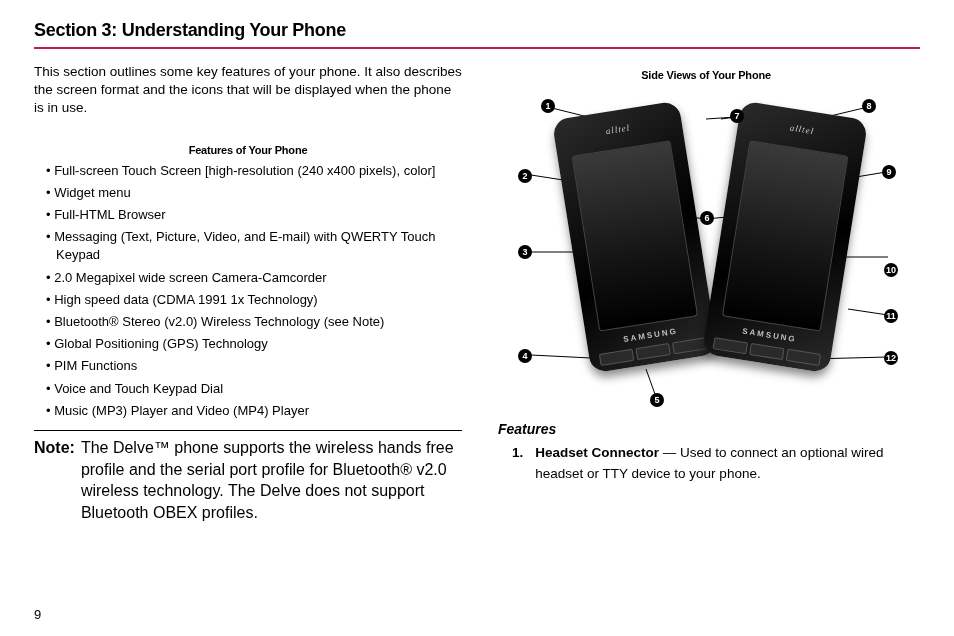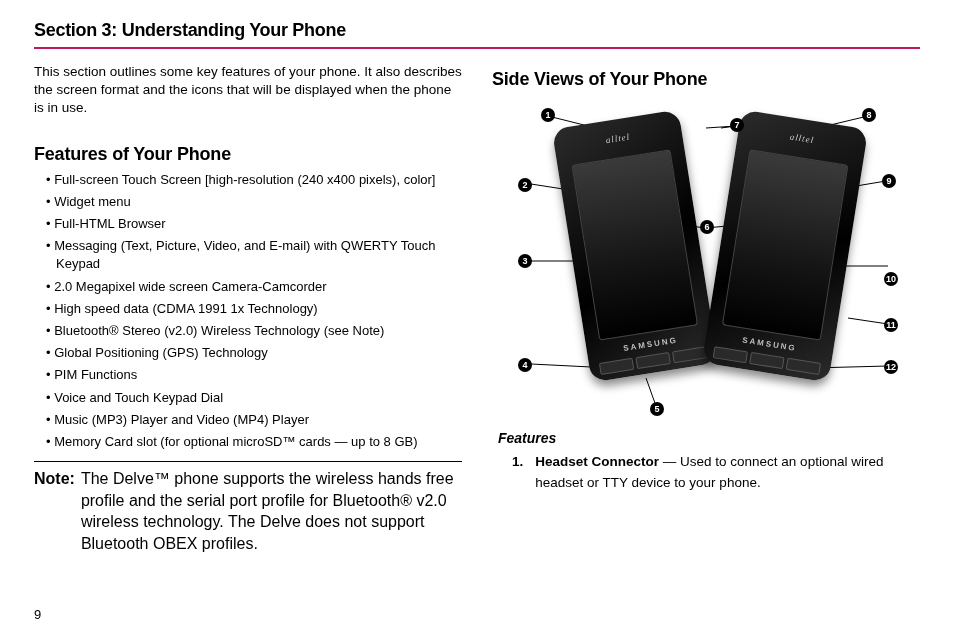--- a/index.html
+++ b/index.html
@@ -21,23 +21,24 @@
     margin-bottom: 14px;
   }
   .columns {
     display: flex;
     gap: 30px;
   }
   .col { flex: 1; }
   .intro { font-size: 13.5px; line-height: 1.35; margin-bottom: 26px; }
   .h2 {
     font-weight: 800;
-    font-size: 18px;
+    font-size: 11px;
     letter-spacing: -0.2px;
     margin: 6px 0 6px 0;
+    text-align: center;
   }
   ul.features { list-style: none; padding-left: 12px; }
   ul.features li {
     font-size: 13px;
     line-height: 1.4;
     margin-bottom: 4px;
     text-indent: -10px;
     padding-left: 10px;
   }
   ul.features li::before { content: "• "; }
@@ -133,21 +134,20 @@
       <li>Widget menu</li>
       <li>Full-HTML Browser</li>
       <li>Messaging (Text, Picture, Video, and E-mail) with QWERTY Touch Keypad</li>
       <li>2.0 Megapixel wide screen Camera-Camcorder</li>
       <li>High speed data (CDMA 1991 1x Technology)</li>
       <li>Bluetooth® Stereo (v2.0) Wireless Technology (see Note)</li>
       <li>Global Positioning (GPS) Technology</li>
       <li>PIM Functions</li>
       <li>Voice and Touch Keypad Dial</li>
       <li>Music (MP3) Player and Video (MP4) Player</li>
-      <li> Memory Card slot (for optional microSD™ cards — up to 8 GB)</li>
     </ul>
 
     <hr class="divider">
     <div class="note-block">
       <span class="note-label">Note:</span>
       <span>The Delve™ phone supports the wireless hands free profile and the serial port profile for Bluetooth® v2.0 wireless technology. The Delve does not support Bluetooth OBEX profiles.</span>
     </div>
   </div>
 
   <div class="col">

